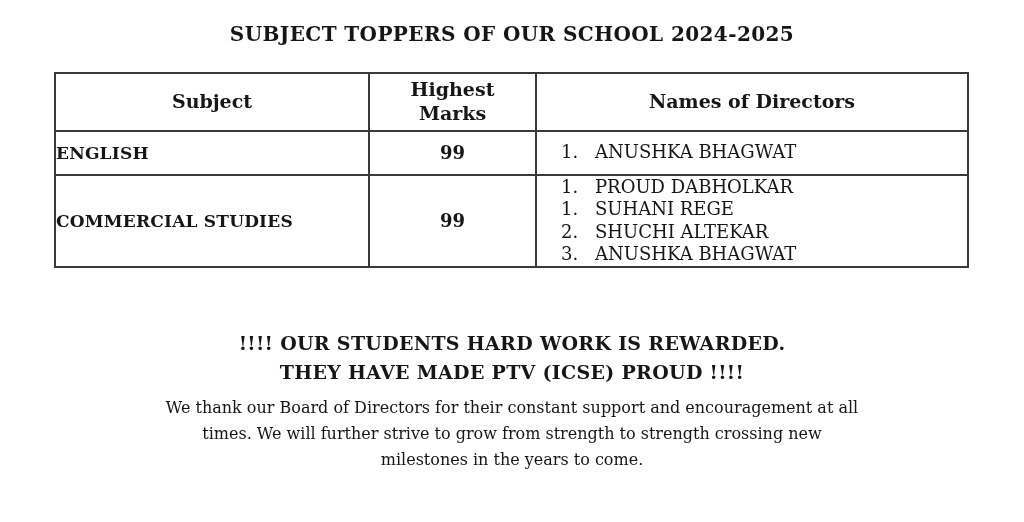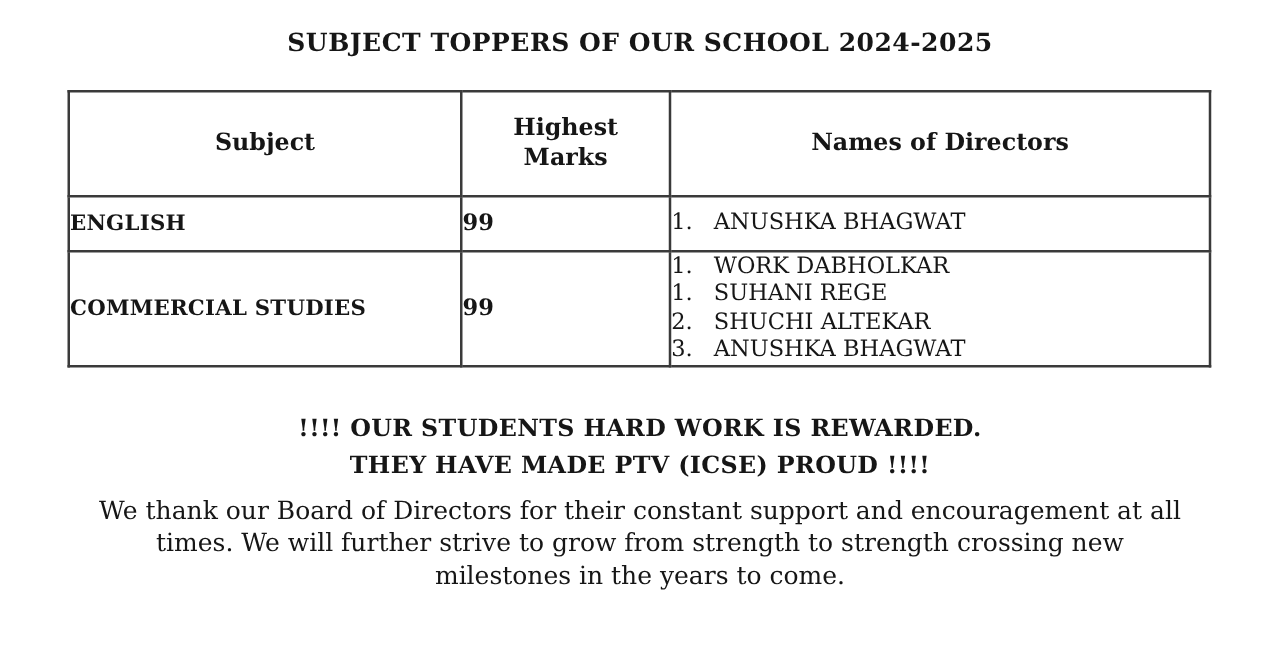--- a/index.html
+++ b/index.html
@@ -44,42 +44,44 @@
   }
   table.toppers th {
     font-size: 19px;
     font-weight: bold;
     text-align: center;
     height: 52px;
     line-height: 1.25;
   }
   .hm-wrap {
     width: 92px;
-    margin: 17px auto;
+    margin: 4px auto;
   }
   tr.row-english td { height: 42px; }
   tr.row-commercial td { height: 90px; }
   td.cell-subject {
     text-align: left;
     font-weight: bold;
     font-size: 17px;
     letter-spacing: 0.2px;
   }
   td.cell-marks {
+    text-align: center;
     font-weight: bold;
     font-size: 18px;
   }
   td.cell-names {
     text-align: left;
     padding-left: 38px;
     font-size: 18px;
   }
   .student-line {
     line-height: 22.5px;
     white-space: nowrap;
+    padding-left: 24px;
   }
   .student-num {
     display: inline-block;
     width: 34px;
   }
   .announcement {
     position: absolute;
     top: 318px;
     left: 0;
     width: 100%;
@@ -89,21 +91,21 @@
     line-height: 29px;
     letter-spacing: 0.3px;
     margin-top: 11px;
   }
   .footer-note {
     position: absolute;
     top: 395px;
     left: 0;
     width: 100%;
     text-align: center;
-    font-size: 20px;
+    font-size: 16px;
     line-height: 26px;
   }
 </style>
 </head>
 <body>
 
 <div class="doc">
 
   <div class="doc-title">SUBJECT TOPPERS OF OUR SCHOOL 2024-2025</div>
 
@@ -134,21 +136,21 @@
           <div class="student-line">
             <span class="student-num">1.</span><span>ANUSHKA BHAGWAT</span>
           </div>
         </td>
       </tr>
       <tr class="row-commercial">
         <td class="cell-subject">COMMERCIAL STUDIES</td>
         <td class="cell-marks">99</td>
         <td class="cell-names">
           <div class="student-line">
-            <span class="student-num">1.</span><span>WORK DABHOLKAR</span>
+            <span class="student-num">1.</span><span>PROUD DABHOLKAR</span>
           </div>
           <div class="student-line">
             <span class="student-num">1.</span><span>SUHANI REGE</span>
           </div>
           <div class="student-line">
             <span class="student-num">2.</span><span>SHUCHI ALTEKAR</span>
           </div>
           <div class="student-line">
             <span class="student-num">3.</span><span>ANUSHKA BHAGWAT</span>
           </div>

